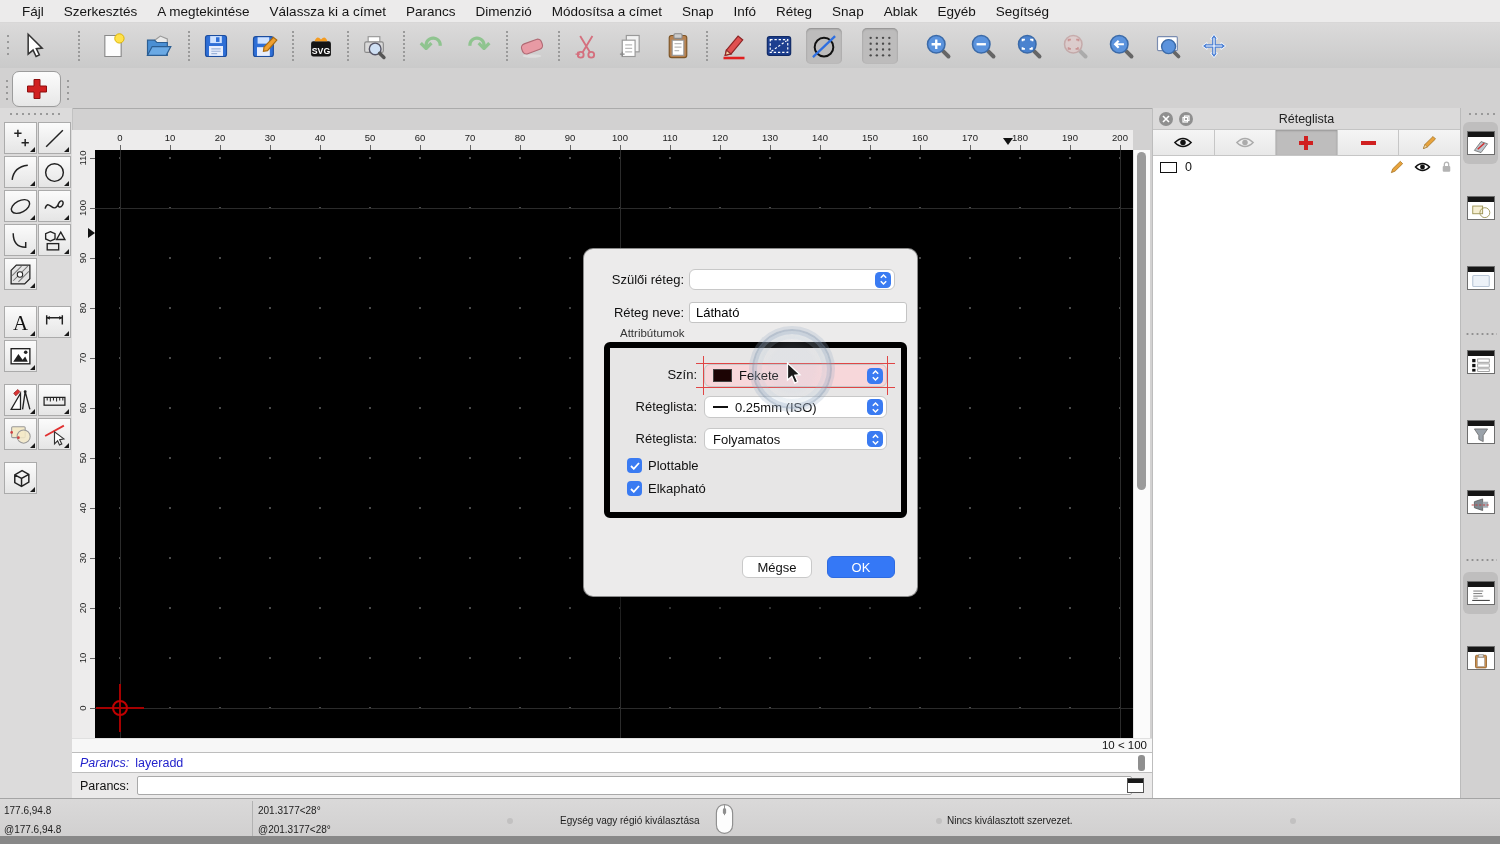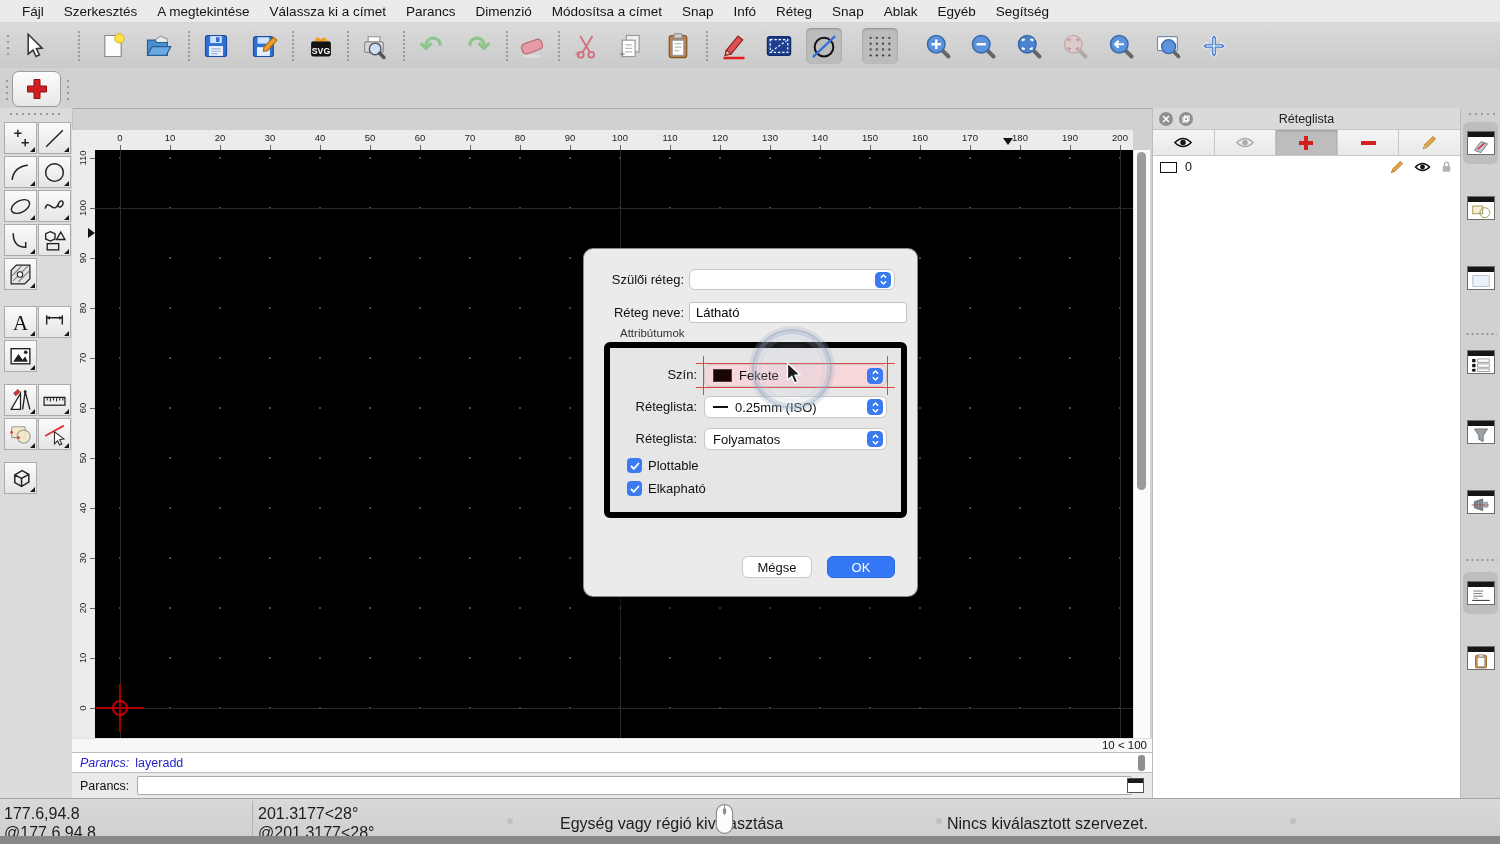--- a/index.html
+++ b/index.html
@@ -75,21 +75,21 @@
   .histhumb{position:absolute;right:7px;top:2px;width:7px;height:16px;background:#8F8F8F;border-radius:3px;}
   .cmd-row{position:absolute;left:72px;top:773px;width:1080px;height:25px;background:#EBEAEA;display:flex;align-items:center;
            padding-left:8px;box-sizing:border-box;font-size:12.5px;color:#111;}
   .cmd-input{width:985px;height:17px;margin-left:8px;border:1px solid #A9A9A9;border-radius:2px;background:#fff;
              font-family:"Liberation Sans",sans-serif;font-size:12px;padding:0 4px;}
   .cmdwin-btn{position:absolute;right:8px;top:5px;width:17px;height:15px;background:#fff;border:1px solid #555;box-sizing:border-box;}
   .cmdwin-btn::before{content:'';position:absolute;left:0;right:0;top:0;height:4px;background:#1a1a1a;}
 
   
   .statusbar{position:absolute;left:0;top:798px;width:1500px;height:46px;background:linear-gradient(#DAD9D9,#CFCECE);
-             border-top:1px solid #A5A5A5;font-size:16px;color:#1d1d1d;box-sizing:border-box;}
+             border-top:1px solid #A5A5A5;font-size:10px;color:#1d1d1d;box-sizing:border-box;}
   .sb{position:absolute;white-space:nowrap;}
   .sb-sep{position:absolute;left:252px;top:2px;height:40px;border-left:1px solid #B2B2B2;}
   .sb-dot{position:absolute;width:6px;height:6px;border-radius:50%;background:#C2C1C1;}
 
   
   .lpanel{position:absolute;left:1152px;top:108px;width:308px;height:690px;background:#fff;border-left:1px solid #BDBDBD;box-sizing:border-box;}
   .lp-header{position:absolute;left:0;top:0;width:100%;height:22px;background:#DBDADA;border-bottom:1px solid #C4C4C4;box-sizing:border-box;}
   .lp-title{position:absolute;left:0;width:100%;top:4px;text-align:center;font-size:12.5px;color:#222;}
   .hcirc{position:absolute;top:4px;width:14px;height:14px;border-radius:50%;background:#8F8F8F;display:flex;align-items:center;justify-content:center;}
   .lp-toolbar{position:absolute;left:0;top:22px;width:100%;height:26px;display:flex;}

